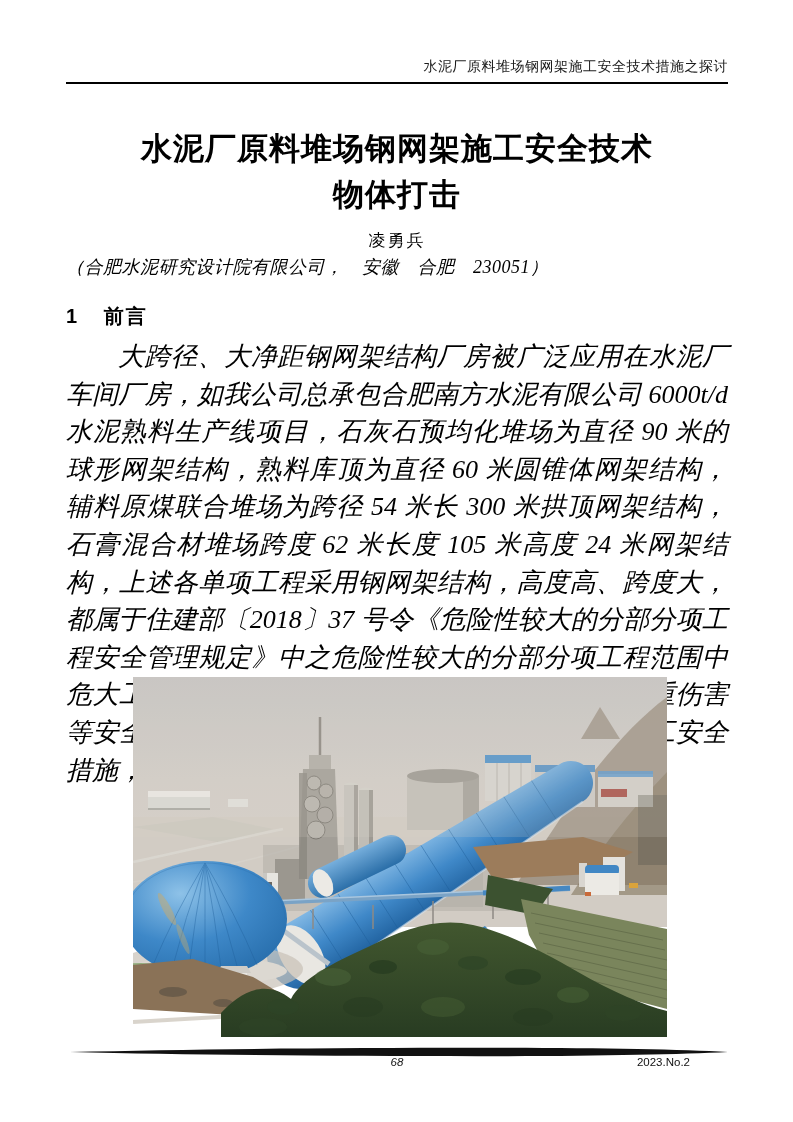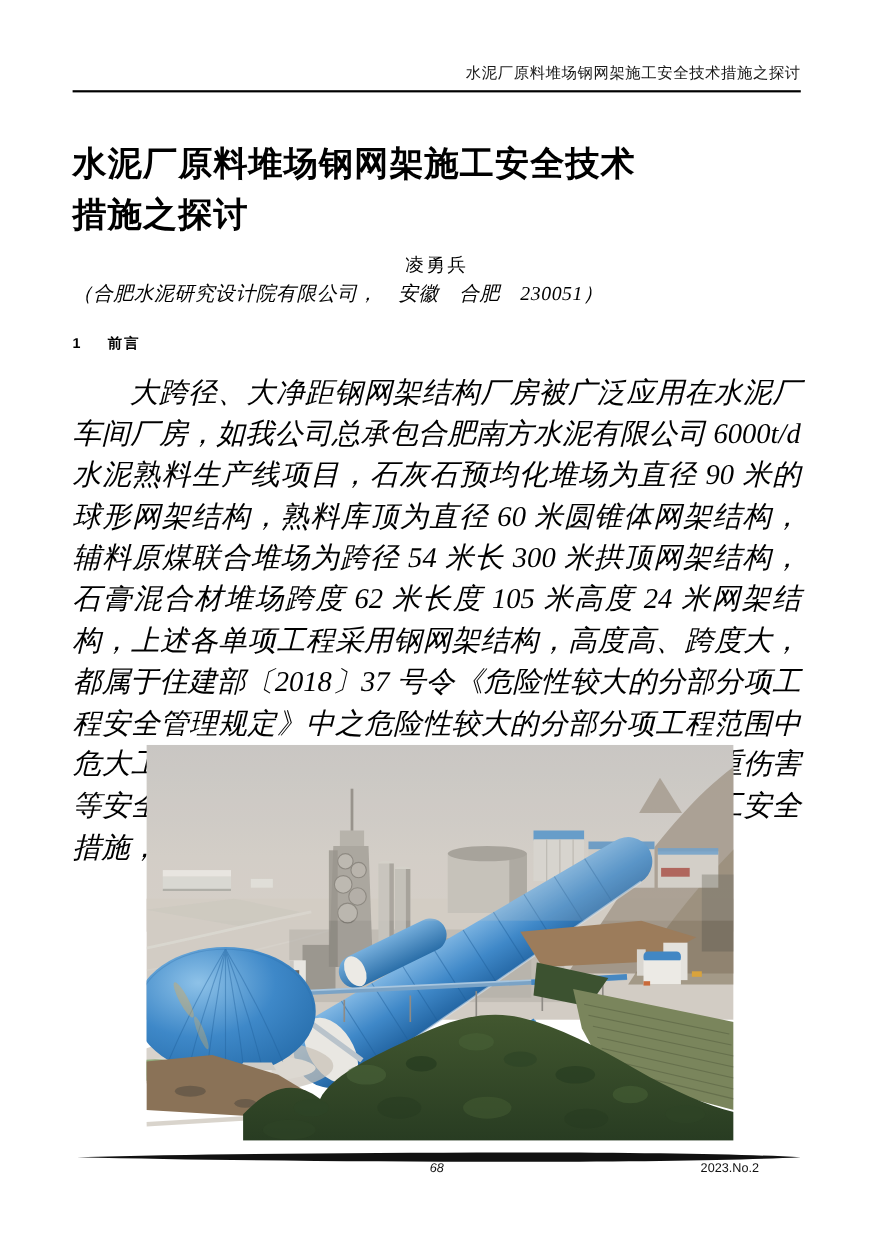--- a/index.html
+++ b/index.html
@@ -18,39 +18,40 @@
     text-align: right;
     font-size: 14px; letter-spacing: 0.5px;
     color: #1a1a1a;
   }
   .header-rule {
     position: absolute; top: 82px; left: 66px; width: 662px; height: 2px;
     background: #000;
   }
   .article-title {
     position: absolute; top: 126px; left: 66px; width: 662px;
+    text-align: center;
     font-family: "Liberation Sans", "DejaVu Sans", sans-serif;
     font-weight: bold;
     font-size: 31px; line-height: 46px; letter-spacing: 1px;
   }
   .author {
     position: absolute; top: 229px; left: 66px; width: 662px;
     text-align: center;
     font-size: 17px; letter-spacing: 2px;
   }
   .affiliation {
     position: absolute; top: 255px; left: 66px; width: 662px;
     text-align: left;
     font-style: italic;
     font-size: 18px; letter-spacing: 0.5px;
   }
   .section-heading {
     position: absolute; top: 303px; left: 66px;
     font-family: "Liberation Sans", "DejaVu Sans", sans-serif;
-    font-weight: bold; font-size: 13px;
+    font-weight: bold; font-size: 20px;
   }
   .section-heading .sec-num { display: inline-block; }
   .section-heading .sec-title { display: inline-block; margin-left: 21px; letter-spacing: 2px; }
   .body-paragraph {
     position: absolute; top: 338px; left: 66px; width: 662px;
     font-size: 26px; line-height: 37.6px;
     text-align: justify;
     text-indent: 2em;
     font-style: italic;
   }
@@ -77,21 +78,21 @@
 </head>
 <body>
 
 <div class="page">
 
   <div class="running-title">水泥厂原料堆场钢网架施工安全技术措施之探讨</div>
   <div class="header-rule"></div>
 
   <div class="article-title">
     <span style="display:block">水泥厂原料堆场钢网架施工安全技术</span>
-    <span style="display:block">措施之探讨</span>
+    <span style="display:block">物体打击</span>
   </div>
 
   <div class="author">凌勇兵</div>
   <div class="affiliation">（合肥水泥研究设计院有限公司，　安徽　合肥　230051）</div>
 
   <div class="section-heading">
     <span class="sec-num">1</span>
     <span class="sec-title">前言</span>
   </div>
 

